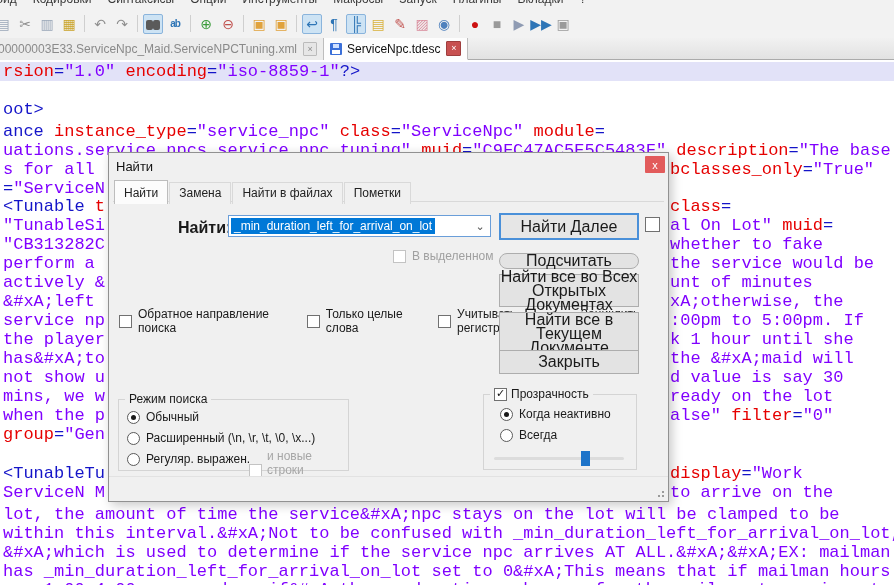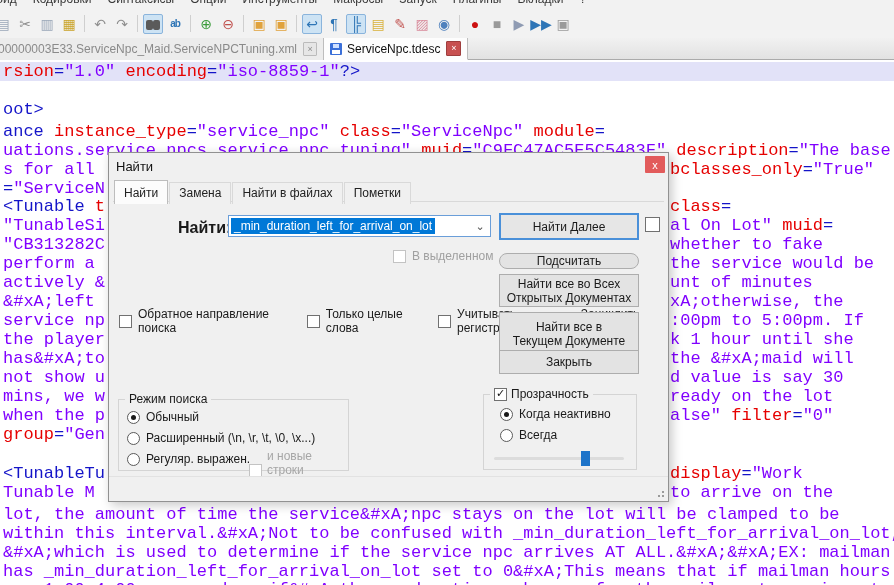--- a/index.html
+++ b/index.html
@@ -63,21 +63,21 @@
   .dlg-tabline{position:absolute;left:4px;right:4px;top:48px;border-top:1px solid #d9d9d9;}
 
   .dlg-label{position:absolute;font-size:16px;color:#1a1a1a;font-weight:bold;}
   .combo{position:absolute;left:119px;top:62px;width:263px;height:22px;background:#fff;
          border:1px solid #6a9ed9;box-sizing:border-box;}
   .combo-sel{position:absolute;left:2px;top:2px;bottom:2px;max-width:228px;background:#0078d7;color:#fff;
              font-size:12px;line-height:16px;padding:0 3px;white-space:nowrap;overflow:hidden;}
   .combo-arrow{position:absolute;right:1px;top:0;width:18px;height:20px;display:flex;align-items:center;
                justify-content:center;color:#555;font-size:11px;}
   .btn{position:absolute;left:390px;width:140px;background:#e3e3e3;border:1px solid #adadad;
-       font-size:12px;color:#1a1a1a;display:flex;align-items:center;justify-content:center;
+       font-size:16px;color:#1a1a1a;display:flex;align-items:center;justify-content:center;
        text-align:center;box-sizing:border-box;white-space:pre-line;line-height:14px;}
   .btn.default{border:2px solid #4a90d9;background:#e6e6e6;}
 
   .chk-box{width:13px;height:13px;background:#fff;border:1px solid #707070;box-sizing:border-box;
            flex:none;position:relative;}
   .chk-box.checked::after{content:"✓";position:absolute;left:1px;top:-2px;font-size:11px;color:#111;}
   .chk-box.disabled{border-color:#c3c3c3;}
   .chk-row{display:flex;align-items:center;gap:6px;font-size:12px;color:#1a1a1a;}
   .chk-row.disabled{color:#a0a0a0;}
   .chk-plain{position:absolute;left:536px;top:64px;width:15px;height:15px;background:#fff;
@@ -229,21 +229,21 @@
       <div class="code-line" style="top: 213px;"><span class="seg-left"><span class="cp">actively &amp;</span></span><span class="seg-right"><span class="cp">unt of minutes</span></span></div>
       <div class="code-line" style="top: 232px;"><span class="seg-left"><span class="cp">&amp;#xA;left </span></span><span class="seg-right"><span class="cp">xA;otherwise, the</span></span></div>
       <div class="code-line" style="top: 251px;"><span class="seg-left"><span class="cp">service np</span></span><span class="seg-right"><span class="cp">:00pm to 5:00pm. If</span></span></div>
       <div class="code-line" style="top: 270px;"><span class="seg-left"><span class="cp">the player</span></span><span class="seg-right"><span class="cp">k 1 hour until she</span></span></div>
       <div class="code-line" style="top: 289px;"><span class="seg-left"><span class="cp">has&amp;#xA;to</span></span><span class="seg-right"><span class="cp">the &amp;#xA;maid will</span></span></div>
       <div class="code-line" style="top: 308px;"><span class="seg-left"><span class="cp">not show u</span></span><span class="seg-right"><span class="cp">d value is say 30</span></span></div>
       <div class="code-line" style="top: 327px;"><span class="seg-left"><span class="cp">mins, we w</span></span><span class="seg-right"><span class="cp">ready on the lot</span></span></div>
       <div class="code-line" style="top: 346px;"><span class="seg-left"><span class="cp">when the p</span></span><span class="seg-right"><span class="cp">alse" </span><span class="cr">filter</span><span class="cb">=</span><span class="cp">"0"</span></span></div>
       <div class="code-line" style="top: 365px;"><span class="seg-left"><span class="cr">group</span><span class="cb">=</span><span class="cp">"Gen</span></span></div>
       <div class="code-line" style="top: 404px;"><span class="seg-left"><span class="cb">&lt;TunableTu</span></span><span class="seg-right"><span class="cr">display</span><span class="cb">=</span><span class="cp">"Work</span></span></div>
-      <div class="code-line" style="top: 423px;"><span class="seg-left"><span class="cp">Tunable M</span></span><span class="seg-right"><span class="cp">to arrive on the</span></span></div>
+      <div class="code-line" style="top: 423px;"><span class="seg-left"><span class="cp">ServiceN M</span></span><span class="seg-right"><span class="cp">to arrive on the</span></span></div>
       <div class="code-line" style="top: 445px;"><span class="seg-left"><span class="cp">lot, the amount of time the service&amp;#xA;npc stays on the lot will be clamped to be</span></span></div>
       <div class="code-line" style="top: 464px;"><span class="seg-left"><span class="cp">within this interval.&amp;#xA;Not to be confused with _min_duration_left_for_arrival_on_lot,</span></span></div>
       <div class="code-line" style="top: 483px;"><span class="seg-left"><span class="cp">&amp;#xA;which is used to determine if the service npc arrives AT ALL.&amp;#xA;&amp;#xA;EX: mailman</span></span></div>
       <div class="code-line" style="top: 502px;"><span class="seg-left"><span class="cp">has _min_duration_left_for_arrival_on_lot set to 0&amp;#xA;This means that if mailman hours</span></span></div>
       <div class="code-line" style="top: 520px;"><span class="seg-left"><span class="cp">are 1:00-4:00pm everyday, if&amp;#xA;the random timer chooses for the mailman to arrive at</span></span></div>
     </div>
 
   <div class="dialog">
     <span class="dlg-title">Найти</span>
     <span class="dlg-close">x</span>

